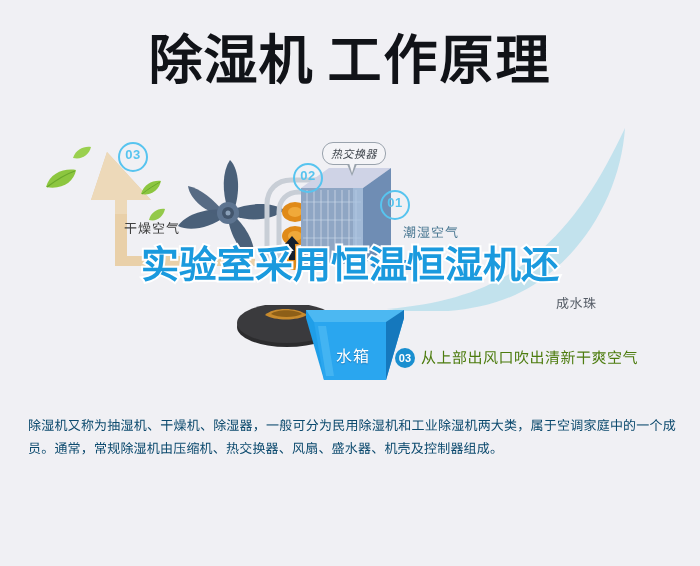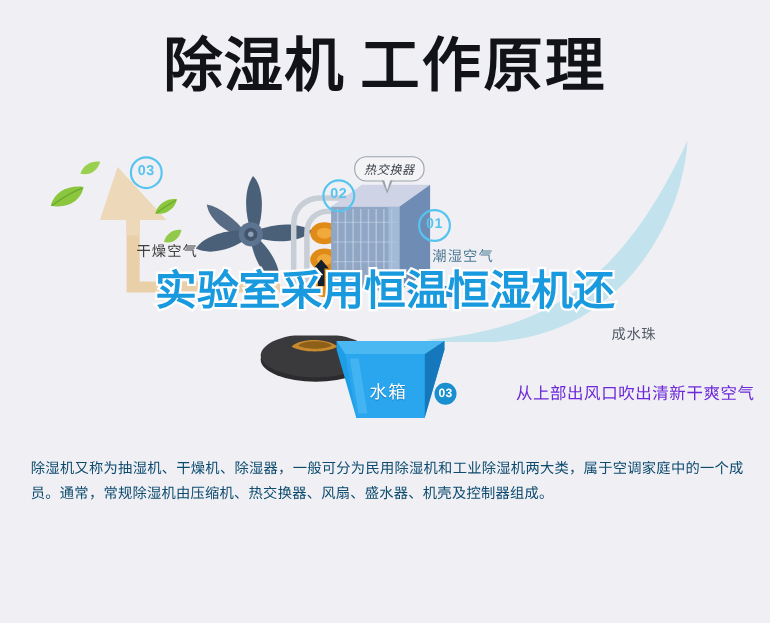--- a/index.html
+++ b/index.html
@@ -177,42 +177,41 @@
   .lbl-dry {
     position: absolute;
     left: 124px;
     top: 98px;
     font-size: 13px;
     color: #404040;
     letter-spacing: 1px;
   }
   .lbl-moist {
     position: absolute;
-    left: 393px;
+    left: 403px;
     top: 102px;
     font-size: 13px;
     color: #4f7b95;
     letter-spacing: 1px;
   }
   .lbl-drop {
     position: absolute;
     left: 556px;
     top: 173px;
     font-size: 13px;
     color: #555c66;
     letter-spacing: .5px;
   }
   .lbl-out {
     position: absolute;
     left: 421px;
     top: 226px;
     font-size: 15px;
-    color: #6d28d9;
+    color: #4d7c0f;
     letter-spacing: .5px;
-    margin-left: 48px;
   }
 
   
   .bubble {
     position: absolute;
     left: 322px;
     top: 22px;
     padding: 2px 8px 3px;
     border: 1.6px solid #9aa3ad;
     border-radius: 11px;

